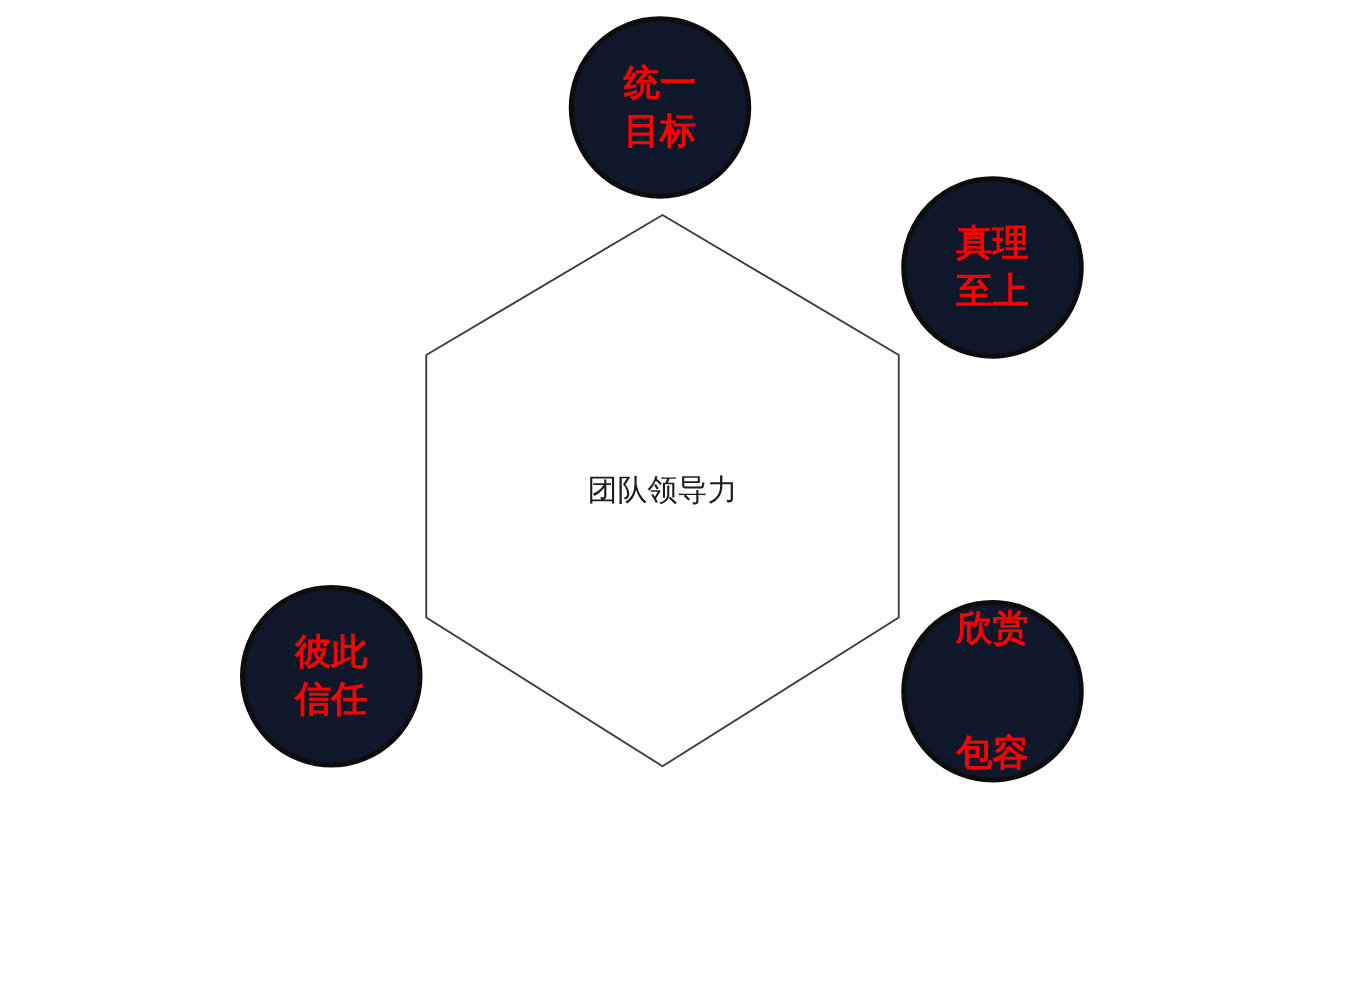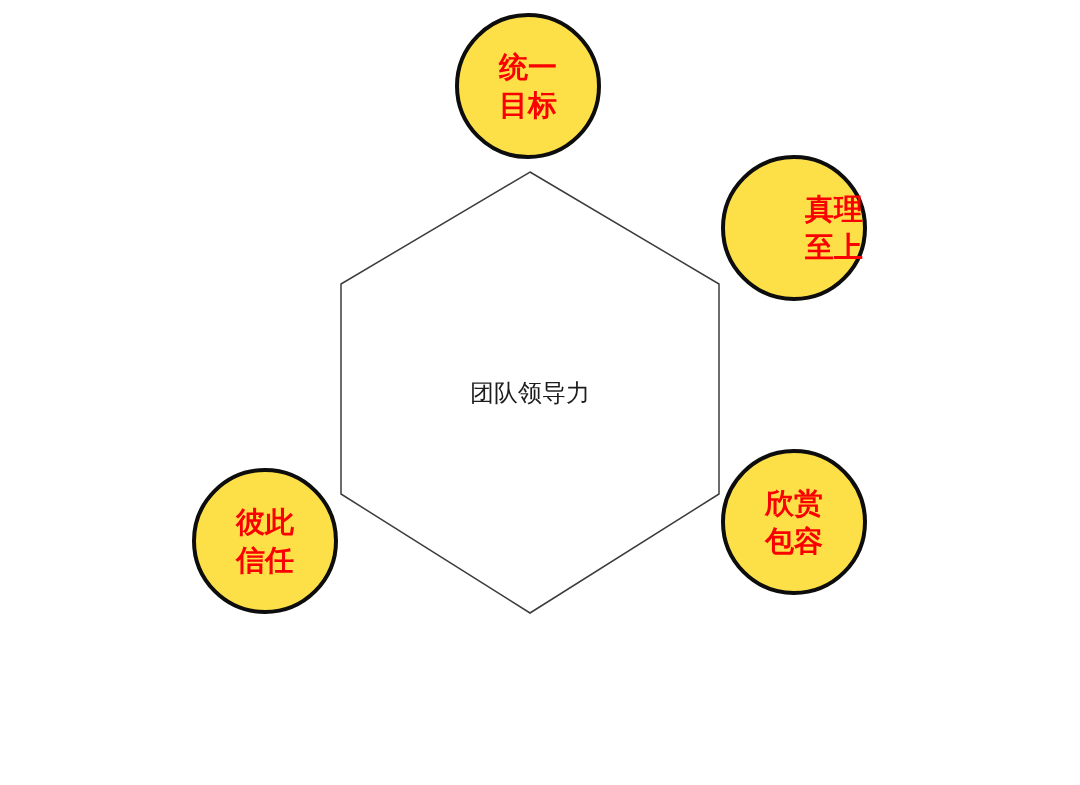--- a/index.html
+++ b/index.html
@@ -45,38 +45,38 @@
     color: var(--title-text);
     white-space: nowrap;
   }
 
   .node {
     position: absolute;
     width: 146px;
     height: 146px;
     border: 4px solid var(--node-border);
     border-radius: 50%;
-    background: #fde047;
+    background: #0f172a;
     display: flex;
     flex-direction: column;
     align-items: center;
     justify-content: center;
   }
   .node-line {
     display: block;
     font-size: 29px;
     font-weight: 700;
     line-height: 38px;
     color: var(--node-label);
     white-space: nowrap;
   }
 
   .pos-top          { left: 455px; top: 13px;  }
-  .pos-top-right    { left: 721px; top: 155px; align-items: flex-end; }
-  .pos-bottom-right { left: 721px; top: 449px; }
+  .pos-top-right    { left: 721px; top: 141px; }
+  .pos-bottom-right { left: 721px; top: 480px; justify-content: space-between; }
   .pos-bottom       { left: 458px; top: 621px; }
   .pos-bottom-left  { left: 192px; top: 468px; }
   .pos-top-left     { left: 192px; top: 159px; }
 </style>
 </head>
 <body>
 
 <div class="canvas">
 
   <svg class="hex-svg" viewBox="0 0 1080 785" xmlns="http://www.w3.org/2000/svg" aria-hidden="true">

